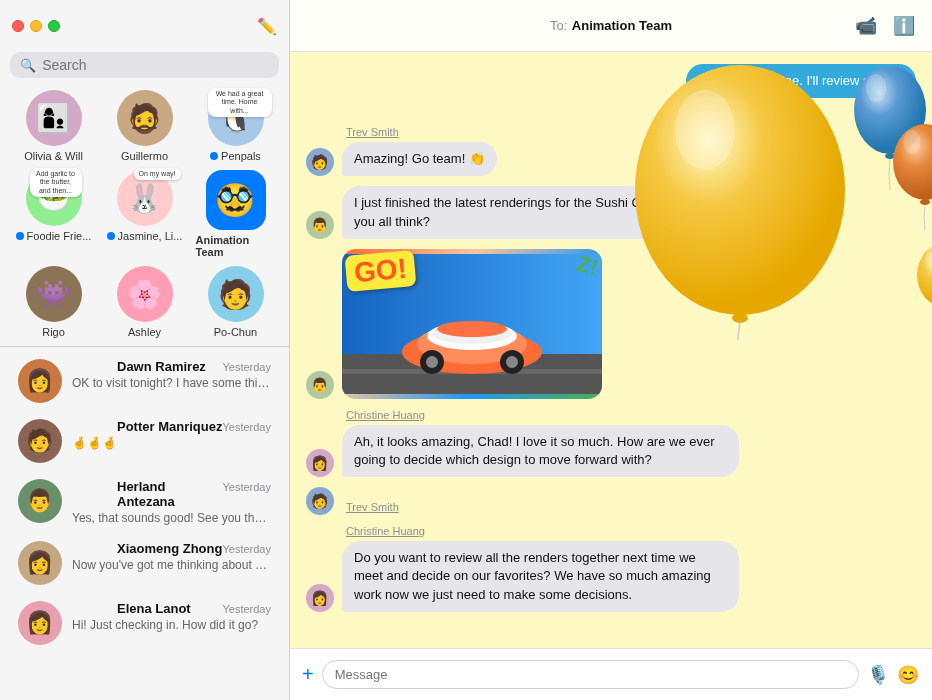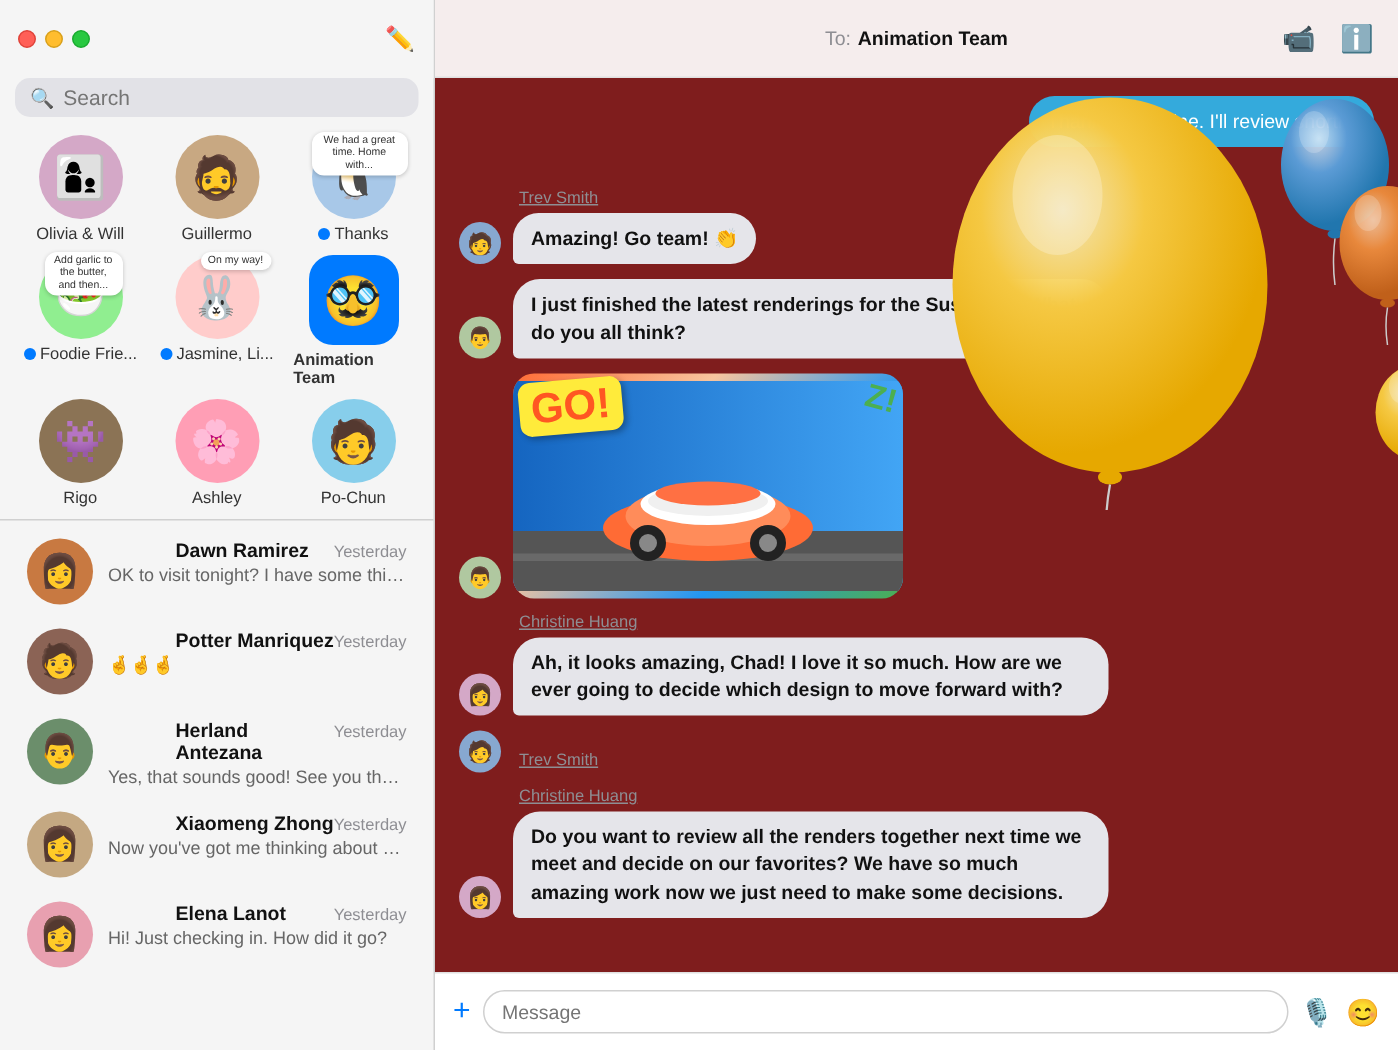--- a/index.html
+++ b/index.html
@@ -197,21 +197,21 @@
       white-space: nowrap;
       overflow: hidden;
       text-overflow: ellipsis;
     }
 
     
     .chat-panel {
       flex: 1;
       display: flex;
       flex-direction: column;
-      background: #7f1d1d;
+      background: #fef9c3;
       position: relative;
       overflow: hidden;
     }
 
     .chat-header {
       height: 52px;
       display: flex;
       align-items: center;
       justify-content: center;
       border-bottom: 1px solid #e0e0e0;
@@ -300,21 +300,20 @@
       border-radius: 18px;
       font-size: 13px;
       line-height: 1.4;
       word-wrap: break-word;
     }
 
     .bubble.incoming {
       background: #e5e5ea;
       color: #111;
       border-bottom-left-radius: 4px;
-      font-weight: bold;
     }
 
     .bubble.outgoing {
       background: #34aadc;
       color: white;
       border-bottom-right-radius: 4px;
       align-self: flex-end;
     }
 
     .read-label {
@@ -489,21 +488,21 @@
     </div>
     <div class="pinned-contact">
       <div style="position:relative;">
         <div class="avatar-wrapper" style="background:#a8c8e8;">
           <span>🐧</span>
         </div>
         <div class="speech-bubble2">We had a great time. Home with...</div>
       </div>
       <div class="contact-name-with-dot">
         <span class="unread-dot"></span>
-        <span>Thanks</span>
+        <span>Penpals</span>
       </div>
     </div>
   </div>
 
   <div class="pinned-row">
     <div class="pinned-contact">
       <div style="position:relative;">
         <div class="avatar-wrapper" style="background:#90ee90;">
           <span>🥗</span>
         </div>

